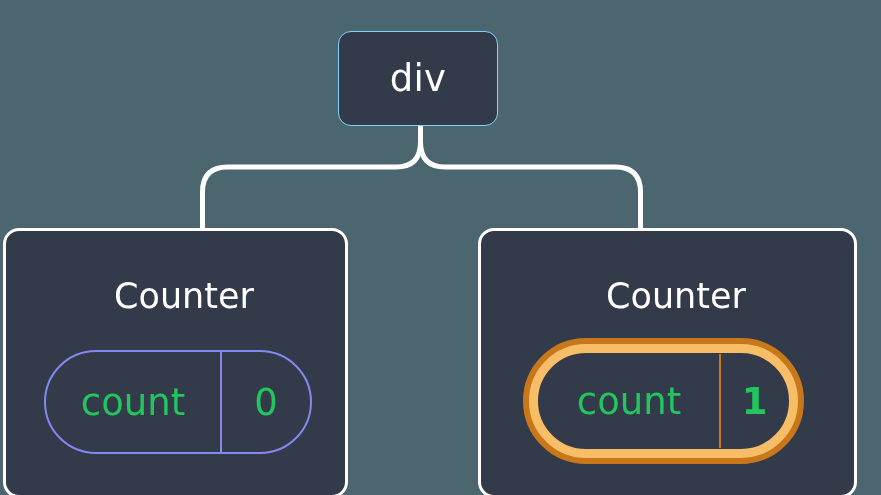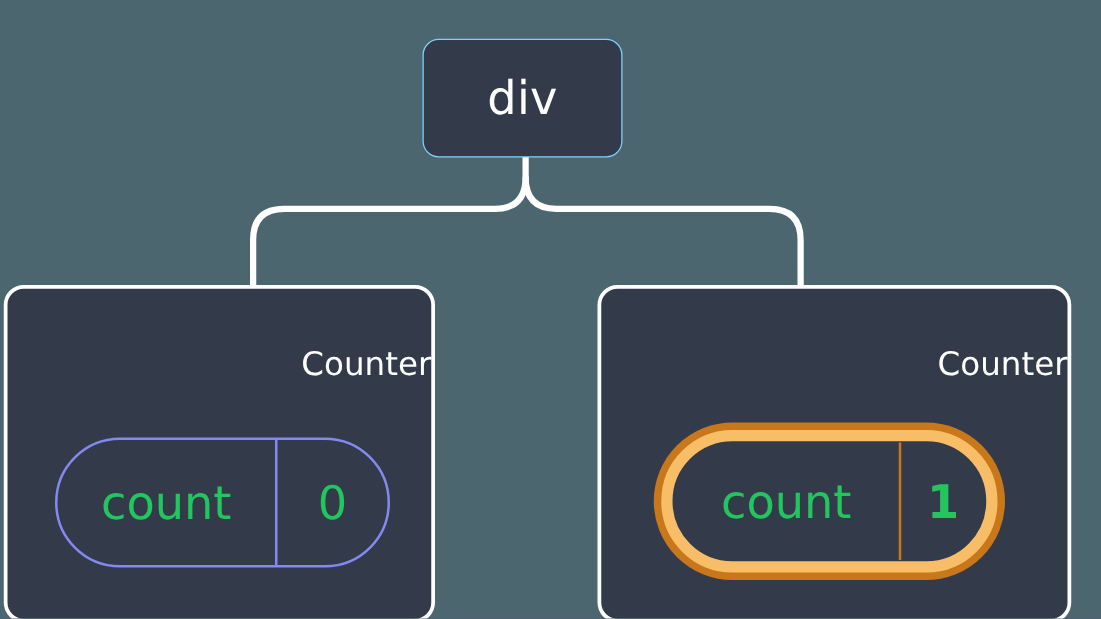--- a/index.html
+++ b/index.html
@@ -61,23 +61,23 @@
     border-radius: 16px;
   }
   .card-left  { left: 3px;   width: 345px; }
   .card-right { left: 478px; width: 379px; }
 
   .card-title {
     position: absolute;
     left: 17px;
     right: 0;
     top: 48px;
-    text-align: right;
+    text-align: center;
     color: #ffffff;
-    font-size: 26px;
+    font-size: 35px;
     font-weight: 400;
     line-height: 1;
   }
 
   
   .pill {
     position: absolute;
     box-sizing: border-box;
     display: flex;
     align-items: stretch;

